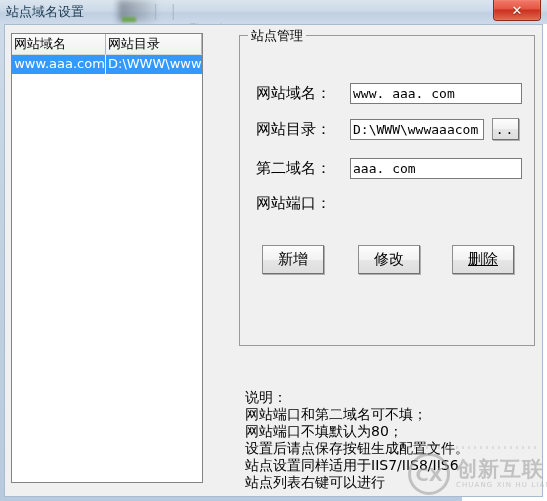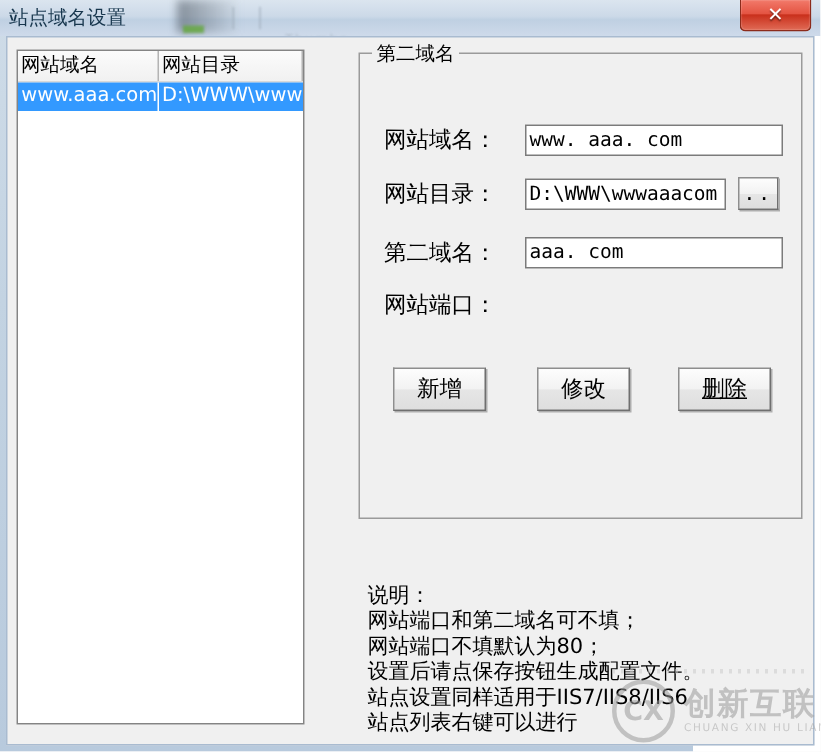--- a/index.html
+++ b/index.html
@@ -311,21 +311,21 @@
           <div class="lv-th c0">网站域名</div>
           <div class="lv-th c1">网站目录</div>
         </div>
         <div class="lv-row selected">
           <div class="lv-td c0">www.aaa.com</div>
           <div class="lv-td c1">D:\WWW\wwwa</div>
         </div>
       </div>
 
       <div class="groupbox">
-        <div class="gb-title">第二域名</div>
+        <div class="gb-title">站点管理</div>
 
         <div class="field-row" style="left:16px; top:46px;">
           <div class="field-label" style="width:94px;">网站域名：</div>
           <div class="textbox" style="width:172px;">www. aaa. com</div>
         </div>
 
         <div class="field-row" style="left:16px; top:82px;">
           <div class="field-label" style="width:94px;">网站目录：</div>
           <div class="textbox" style="width:134px;">D:\WWW\wwwaaacom</div>
           <div class="btn small-dots" style="width:27px; height:22px; margin-left:8px;">..</div>

